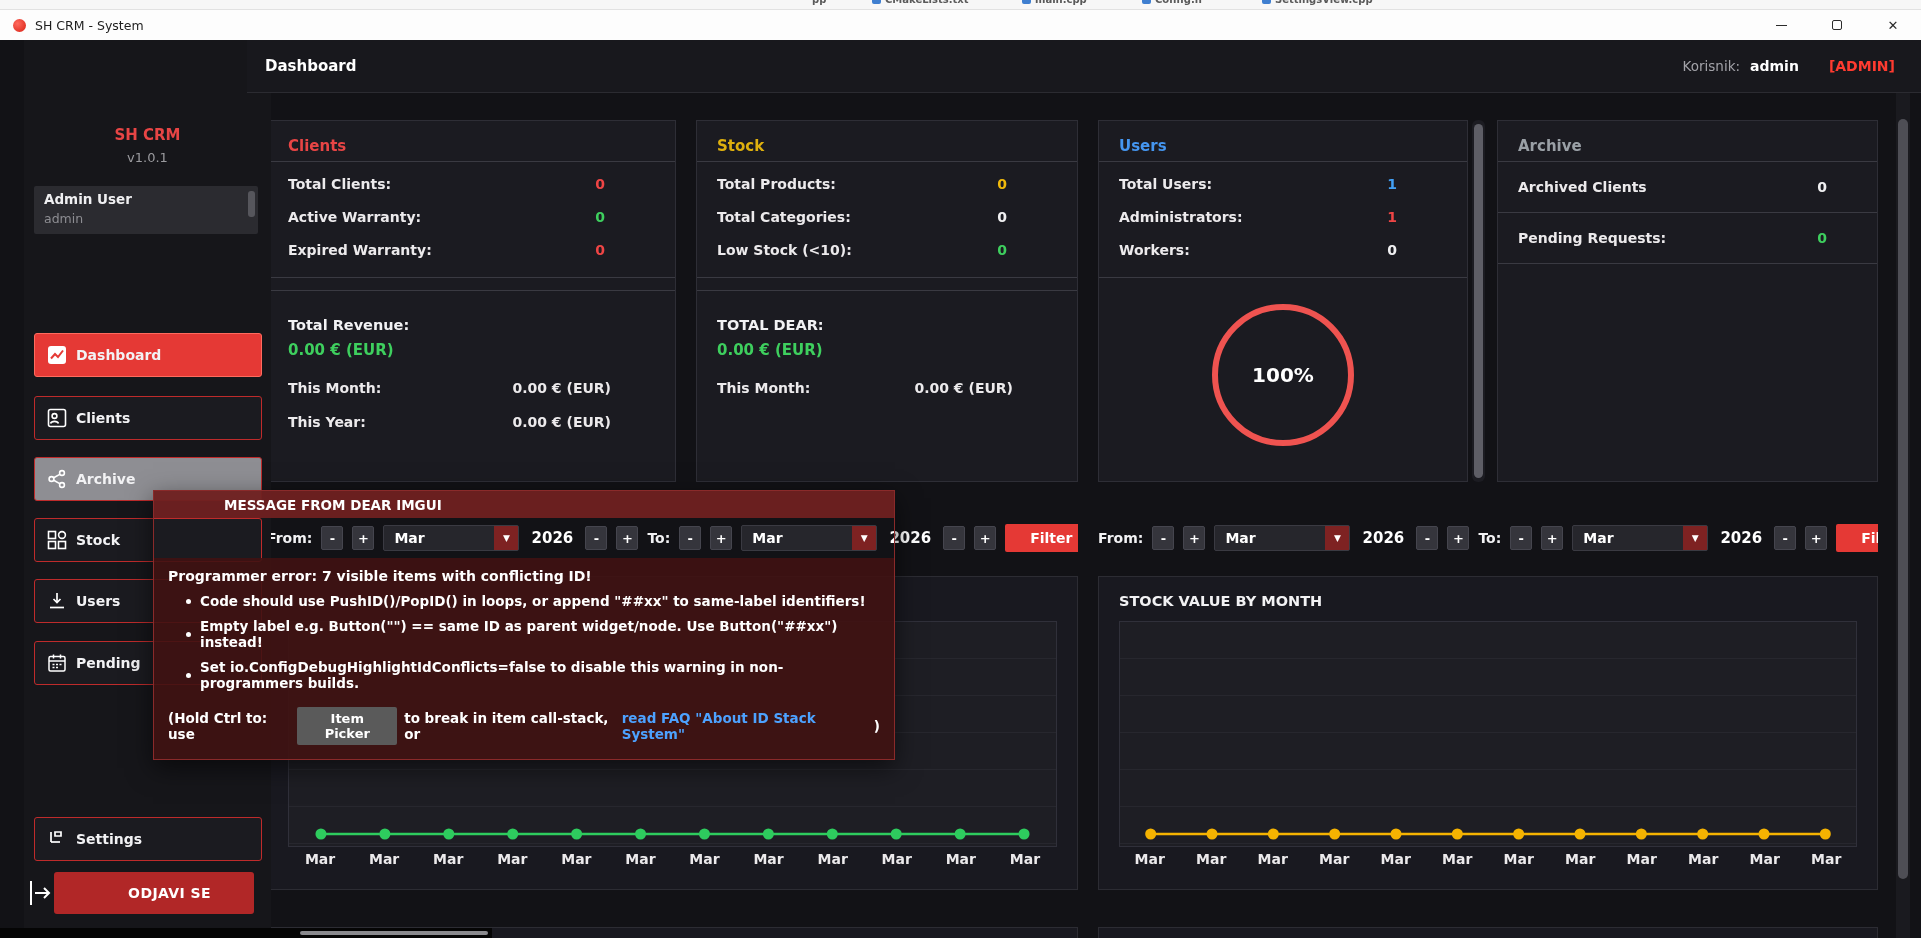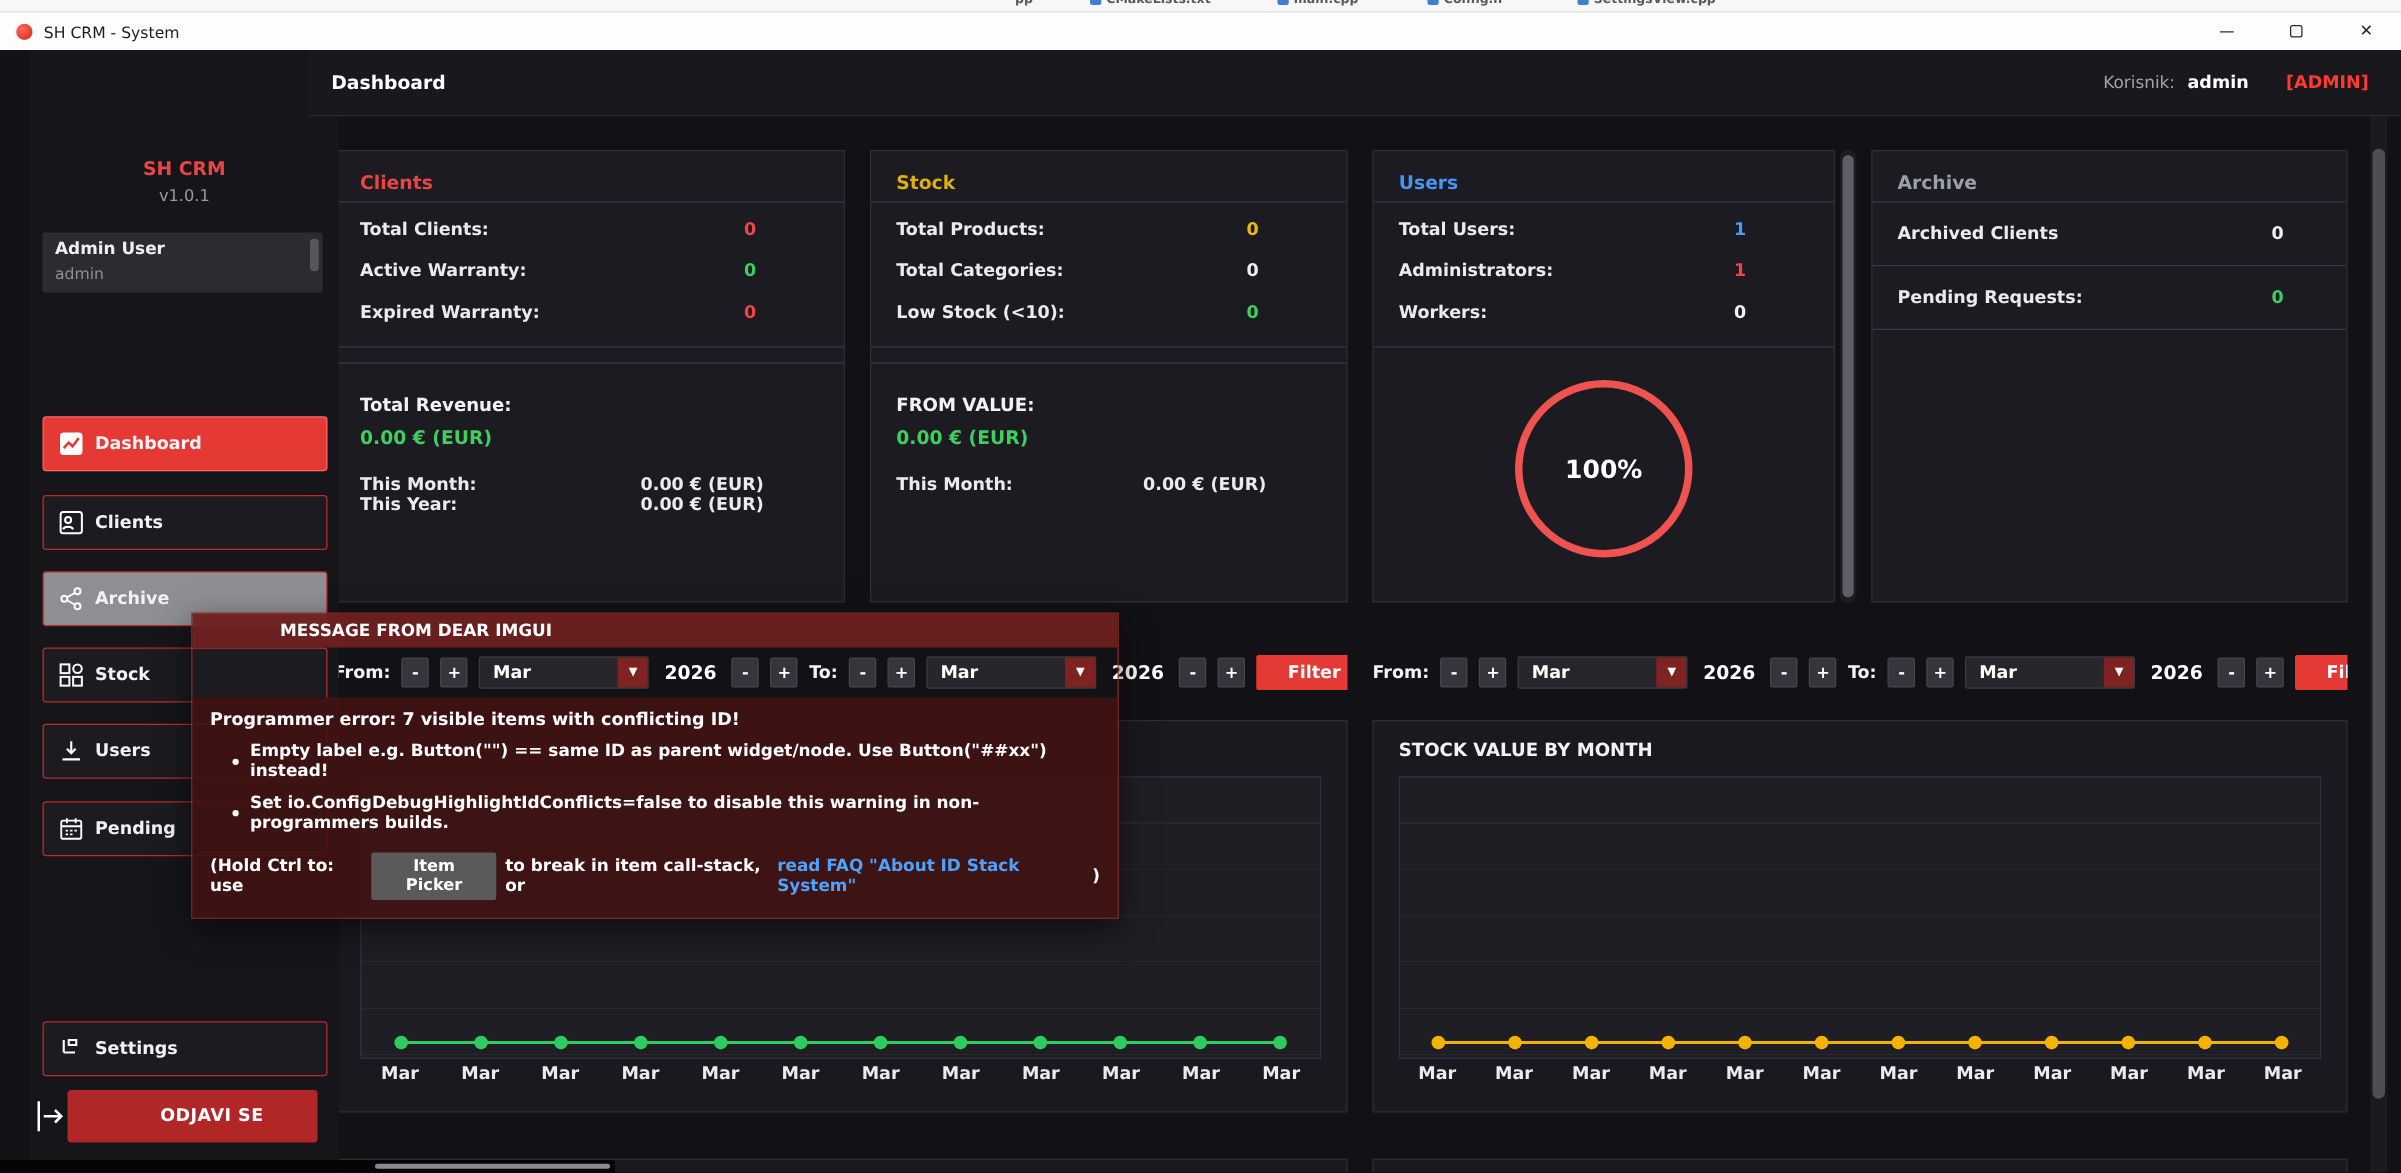--- a/index.html
+++ b/index.html
@@ -282,21 +282,21 @@
           <span class="v-red">0</span>
         </div>
       <div class="sep" style="margin-top:16px"></div>
       <div class="sep tight"></div>
       <div class="money-label">Total Revenue:</div>
       <div class="money-value">0.00 € (EUR)</div>
       <div class="money-row">
           <span>This Month:</span>
           <span>0.00 € (EUR)</span>
         </div>
-      <div class="money-row" style="margin-top:0">
+      <div class="money-row" style="margin-top:18px">
           <span>This Year:</span>
           <span>0.00 € (EUR)</span>
         </div>
     </div>
 
     <div class="card" style="left:449px; width:382px">
       <div class="card-title t-yellow">Stock</div>
       <div class="sep" style="margin-top:0"></div>
       <div class="stat-row">
           <span>Total Products:</span>
@@ -305,21 +305,21 @@
       <div class="stat-row">
           <span>Total Categories:</span>
           <span class="v-white">0</span>
         </div>
       <div class="stat-row">
           <span>Low Stock (&lt;10):</span>
           <span class="v-green">0</span>
         </div>
       <div class="sep" style="margin-top:16px"></div>
       <div class="sep tight"></div>
-      <div class="money-label">FROM VALUE:</div>
+      <div class="money-label">TOTAL DEAR:</div>
       <div class="money-value">0.00 € (EUR)</div>
       <div class="money-row">
           <span>This Month:</span>
           <span>0.00 € (EUR)</span>
         </div>
     </div>
 
     <div class="card" style="left:851px; width:370px">
       <div class="card-title t-blue">Users</div>
       <div class="sep" style="margin-top:0"></div>
@@ -483,20 +483,24 @@
       <div class="vthumb" style="top:26px; height:760px; background:#4e4e55"></div>
     </div>
   </div>
 
   <div id="imgui-popup">
     <div id="popup-titlebar">MESSAGE FROM DEAR IMGUI</div>
     <div id="popup-body">
       <div id="popup-error">Programmer error: 7 visible items with conflicting ID!</div>
       <div class="popup-bullet">
           <span class="bdot"></span>
+          <span>Code should use PushID()/PopID() in loops, or append "##xx" to same-label identifiers!</span>
+        </div>
+      <div class="popup-bullet">
+          <span class="bdot"></span>
           <span>Empty label e.g. Button("") == same ID as parent widget/node. Use Button("##xx") instead!</span>
         </div>
       <div class="popup-bullet">
           <span class="bdot"></span>
           <span>Set io.ConfigDebugHighlightIdConflicts=false to disable this warning in non-programmers builds.</span>
         </div>
       <div id="popup-footer">
         <span>(Hold Ctrl to: use</span>
         <button id="item-picker-btn">Item Picker</button>
         <span>to break in item call-stack, or</span>

